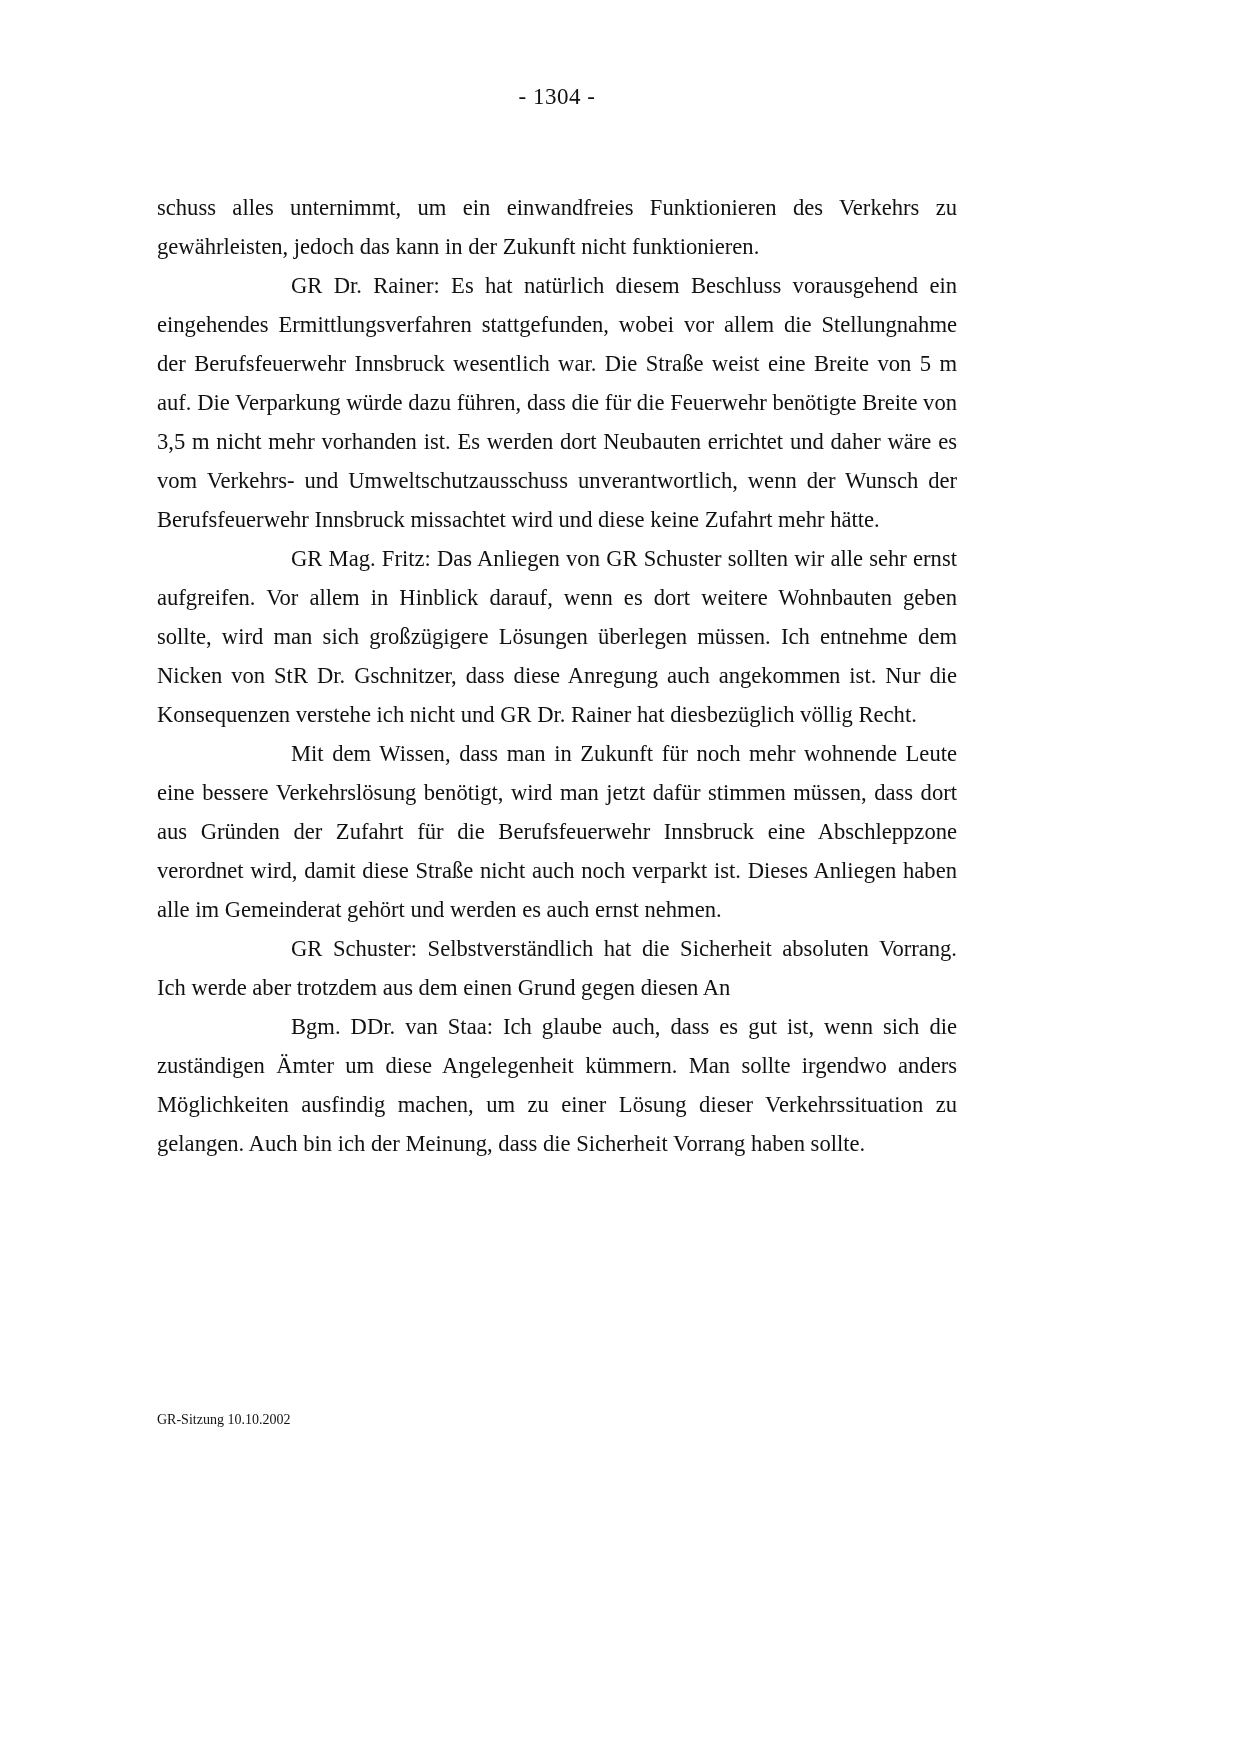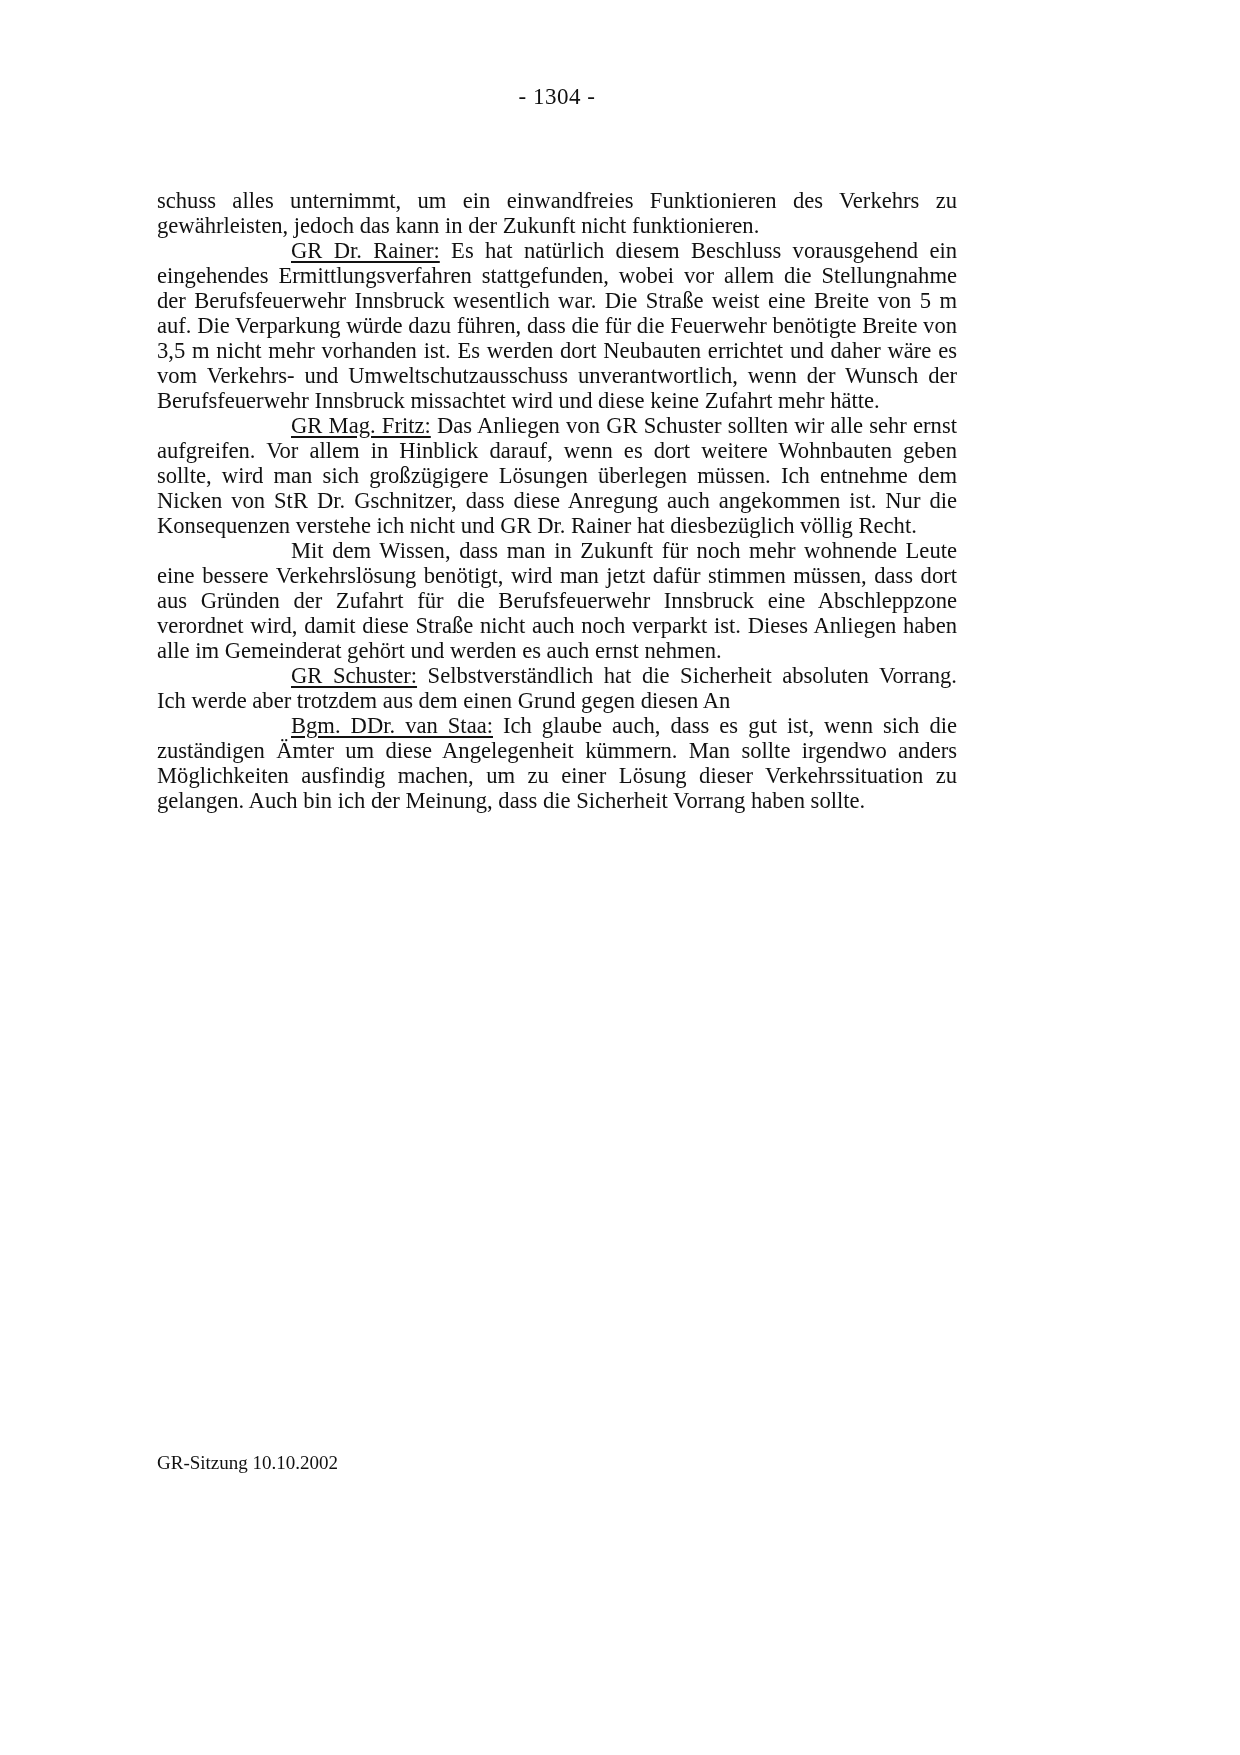--- a/index.html
+++ b/index.html
@@ -25,39 +25,38 @@
     text-align: center;
     font-size: 23px;
     letter-spacing: 0.5px;
   }
   .content {
     position: absolute;
     top: 188px;
     left: 157px;
     width: 800px;
     font-size: 22.6px;
-    line-height: 25px;
+    line-height: 39px;
     text-align: justify;
   }
   .content p {
     margin: 0;
     padding: 0;
   }
   .content p.indent {
     text-indent: 134px;
   }
   .speaker {
-    text-decoration: underline;
     text-underline-offset: 3px;
   }
   .footer {
     position: absolute;
-    top: 1452px;
+    top: 1412px;
     left: 157px;
-    font-size: 19px;
+    font-size: 14px;
   }
 </style>
 </head>
 <body>
 
 <div class="page">
   <div class="page-number">- 1304 -</div>
 
   <div class="content">
       <p>schuss alles unternimmt, um ein einwandfreies Funktionieren des Verkehrs zu gewährleisten, jedoch das kann in der Zukunft nicht funktionieren.</p>

